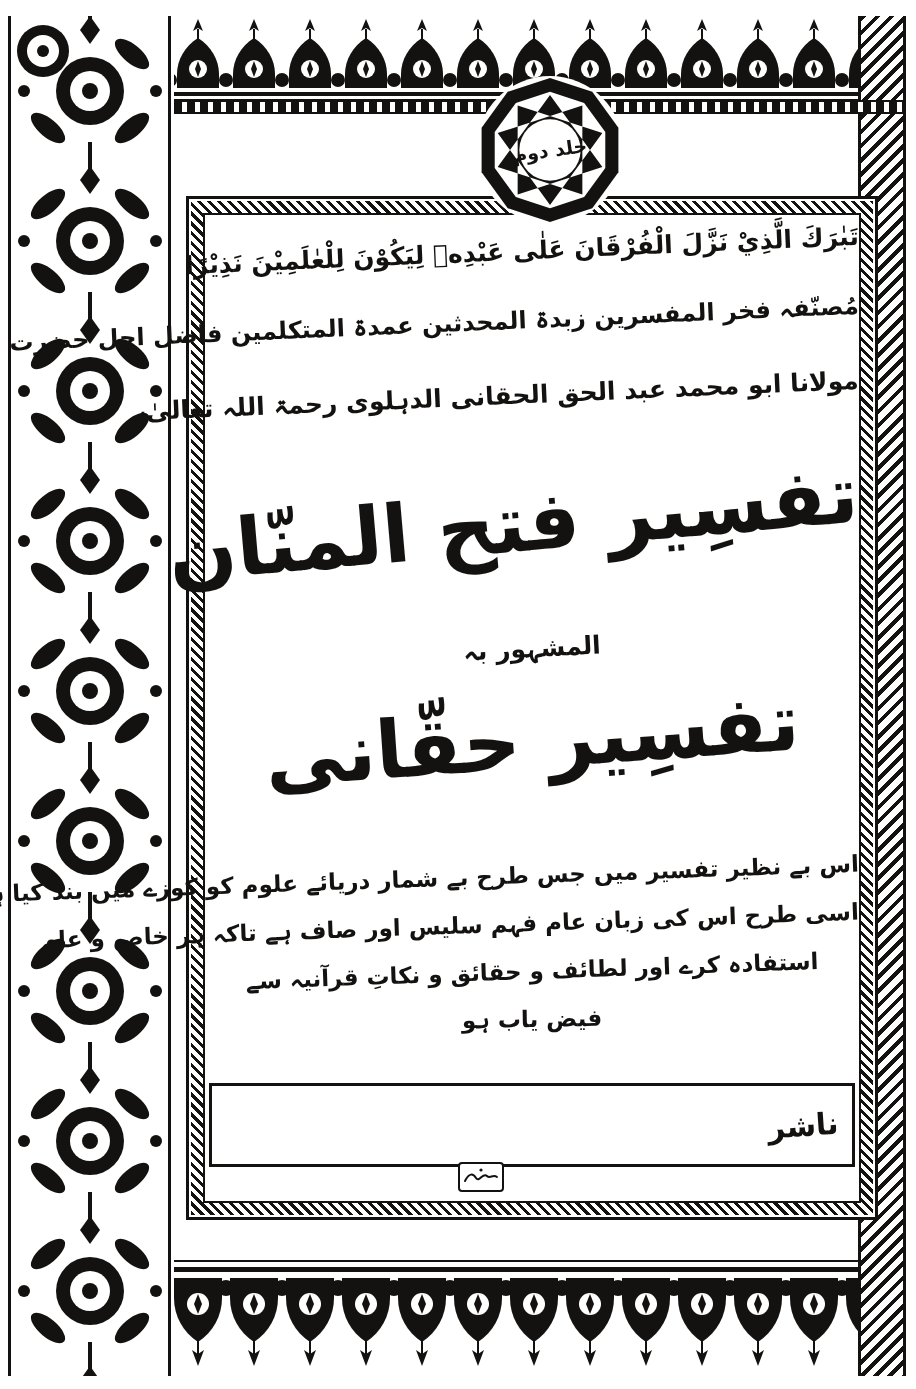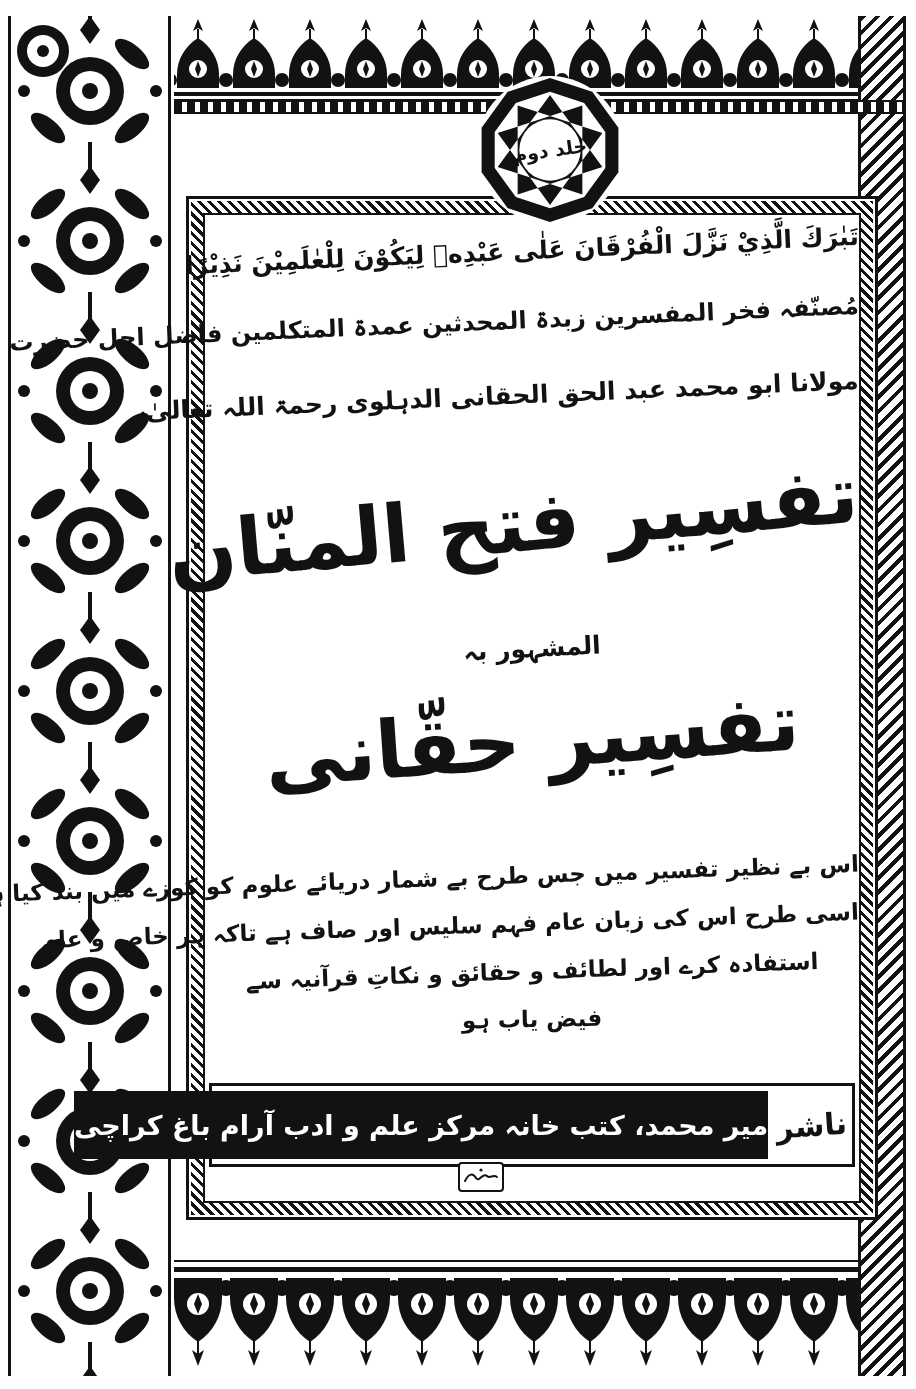--- a/index.html
+++ b/index.html
@@ -178,21 +178,20 @@
         <div class="tline aka">المشہور بہ</div>
         <div class="tline title-alt">تفسِیر حقّانی</div>
 
         <div class="tline desc-1">اس بے نظیر تفسیر میں جس طرح بے شمار دریائے علوم کو کوزے میں بند کیا ہے</div>
         <div class="tline desc-2">اسی طرح اس کی زبان عام فہم سلیس اور صاف ہے تاکہ ہر خاص و عام</div>
         <div class="tline desc-3">استفادہ کرے اور لطائف و حقائق و نکاتِ قرآنیہ سے</div>
         <div class="tline desc-4">فیض یاب ہو</div>
 
         <div class="publisher-bar">
           <div class="pub-label">ناشر</div>
-          <div class="pub-name">میر محمد، کتب خانہ مرکز علم و ادب آرام باغ کراچی</div>
         </div>
 
       </div>
     </div>
   </div>
 
   <div class="seal">
     <svg width="42" height="26" viewBox="0 0 42 26" xmlns="http://www.w3.org/2000/svg">
       <path d="M5 17 C9 9 13 9 16 14 C19 19 23 8 27 12 C30 15 33 10 37 13" stroke="#131210" stroke-width="2" fill="none" stroke-linecap="round"></path>
       <circle cx="21" cy="6" r="1.6" fill="#131210"></circle>

